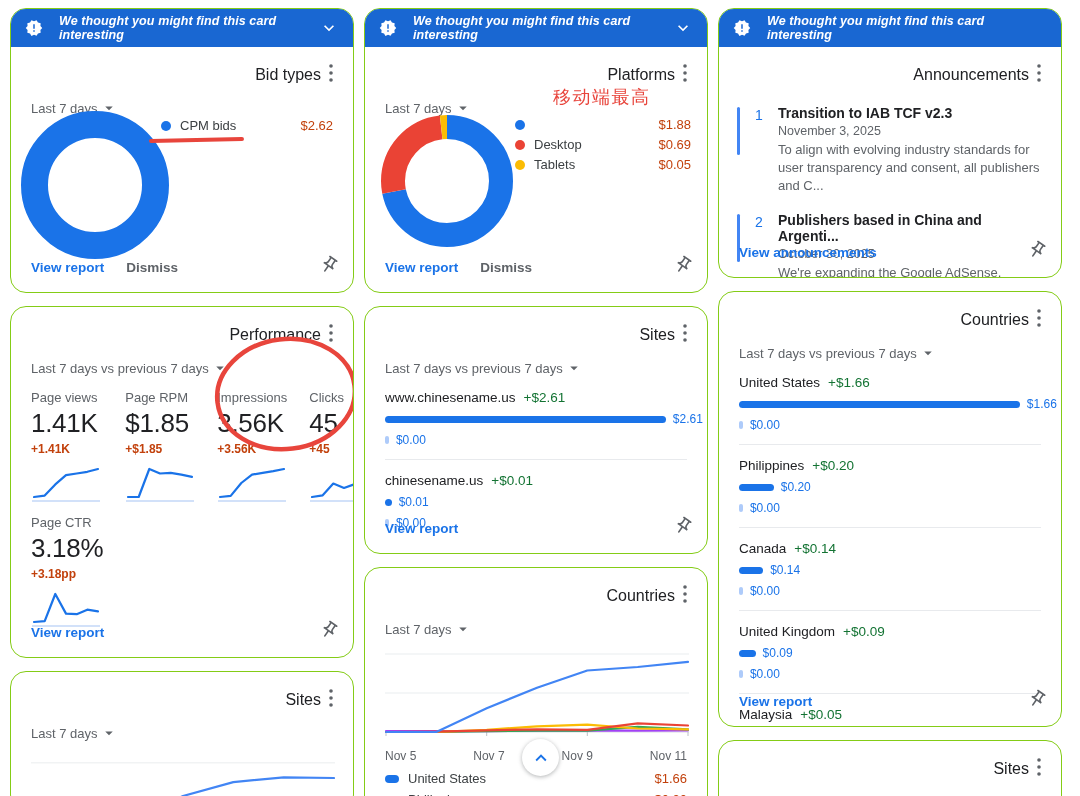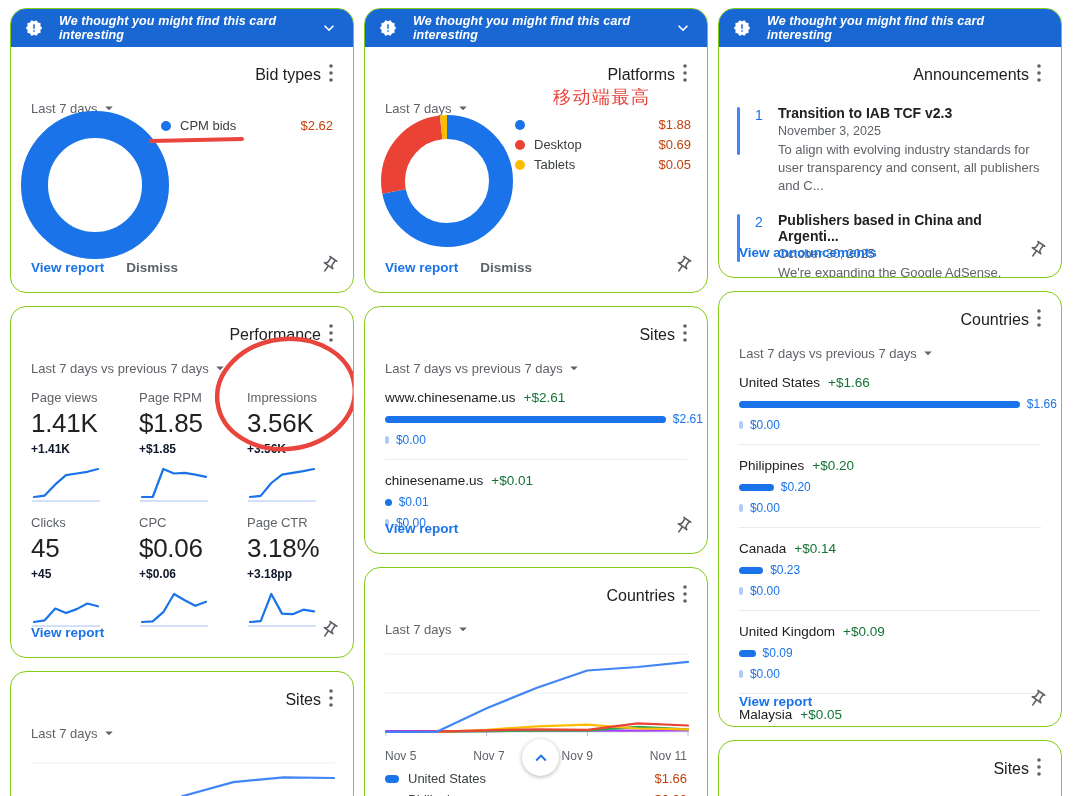--- a/index.html
+++ b/index.html
@@ -28,24 +28,24 @@
   .bt-legend{position:absolute;left:150px;right:20px;top:109px}
   .pf-donut{position:absolute;left:16px;top:106px}
   .pf-legend{position:absolute;left:150px;right:16px;top:108px;display:flex;flex-direction:column;gap:5px}
   .lg-row{display:flex;align-items:center;gap:9px;font-size:13px;color:#3c4043}
   .lg-val{margin-left:auto;color:#c2410c}
   .dot{width:10px;height:10px;border-radius:50%;flex:none}
   .pill{width:14px;height:8px;border-radius:4px;flex:none}
   .dot-blue,.pill-blue{background:#1a73e8}.dot-red,.pill-red{background:#ea4335}
   .dot-yellow,.pill-yellow{background:#fbbc04}
   
-  .mgrid{display:grid;grid-template-columns:repeat(3,1fr);column-gap:22px;row-gap:12px;padding:13px 20px 0}
+  .mgrid{display:grid;grid-template-columns:repeat(5,1fr);column-gap:22px;row-gap:12px;padding:13px 20px 0}
   .mlabel{font-size:13px;color:#5f6368}
   .mvalue{font-size:26px;color:#202124;margin-top:3px;letter-spacing:-.3px}
-  .mdelta{font-size:12px;color:#0f172a;font-weight:600;margin-top:3px}
+  .mdelta{font-size:12px;color:#c2410c;font-weight:600;margin-top:3px}
   .spark{display:block;margin-top:7px}
   
   .ann{display:flex;padding:17px 20px 0 18px;cursor:pointer}
   .ann-bar{width:3px;background:#4285f4;border-radius:2px;height:48px;flex:none;margin-top:2px}
   .ann-num{color:#1a73e8;font-size:14px;width:38px;text-align:center;flex:none;padding-top:2px}
   .ann-title{font-size:14px;font-weight:700;color:#202124}
   .ann-date{font-size:12.5px;color:#5f6368;margin-top:3px}
   .ann-desc{font-size:13px;color:#5f6368;margin-top:3px;line-height:1.38}
   
   .brow{padding:0 20px}
@@ -478,21 +478,21 @@
         </div>
       <div class="bdiv"></div>
     </div>
     <div class="brow">
       <div class="bname-row">
           <span class="bname">Canada</span>
           <span class="bdelta">+$0.14</span>
         </div>
       <div class="bar-line">
           <div class="bar" style="width: 8%;"></div>
-          <span class="bval">$0.23</span>
+          <span class="bval">$0.14</span>
         </div>
       <div class="bar-line">
           <div class="bar light" style="width: 1.3%;"></div>
           <span class="bval">$0.00</span>
         </div>
       <div class="bdiv"></div>
     </div>
     <div class="brow">
       <div class="bname-row">
           <span class="bname">United Kingdom</span>

